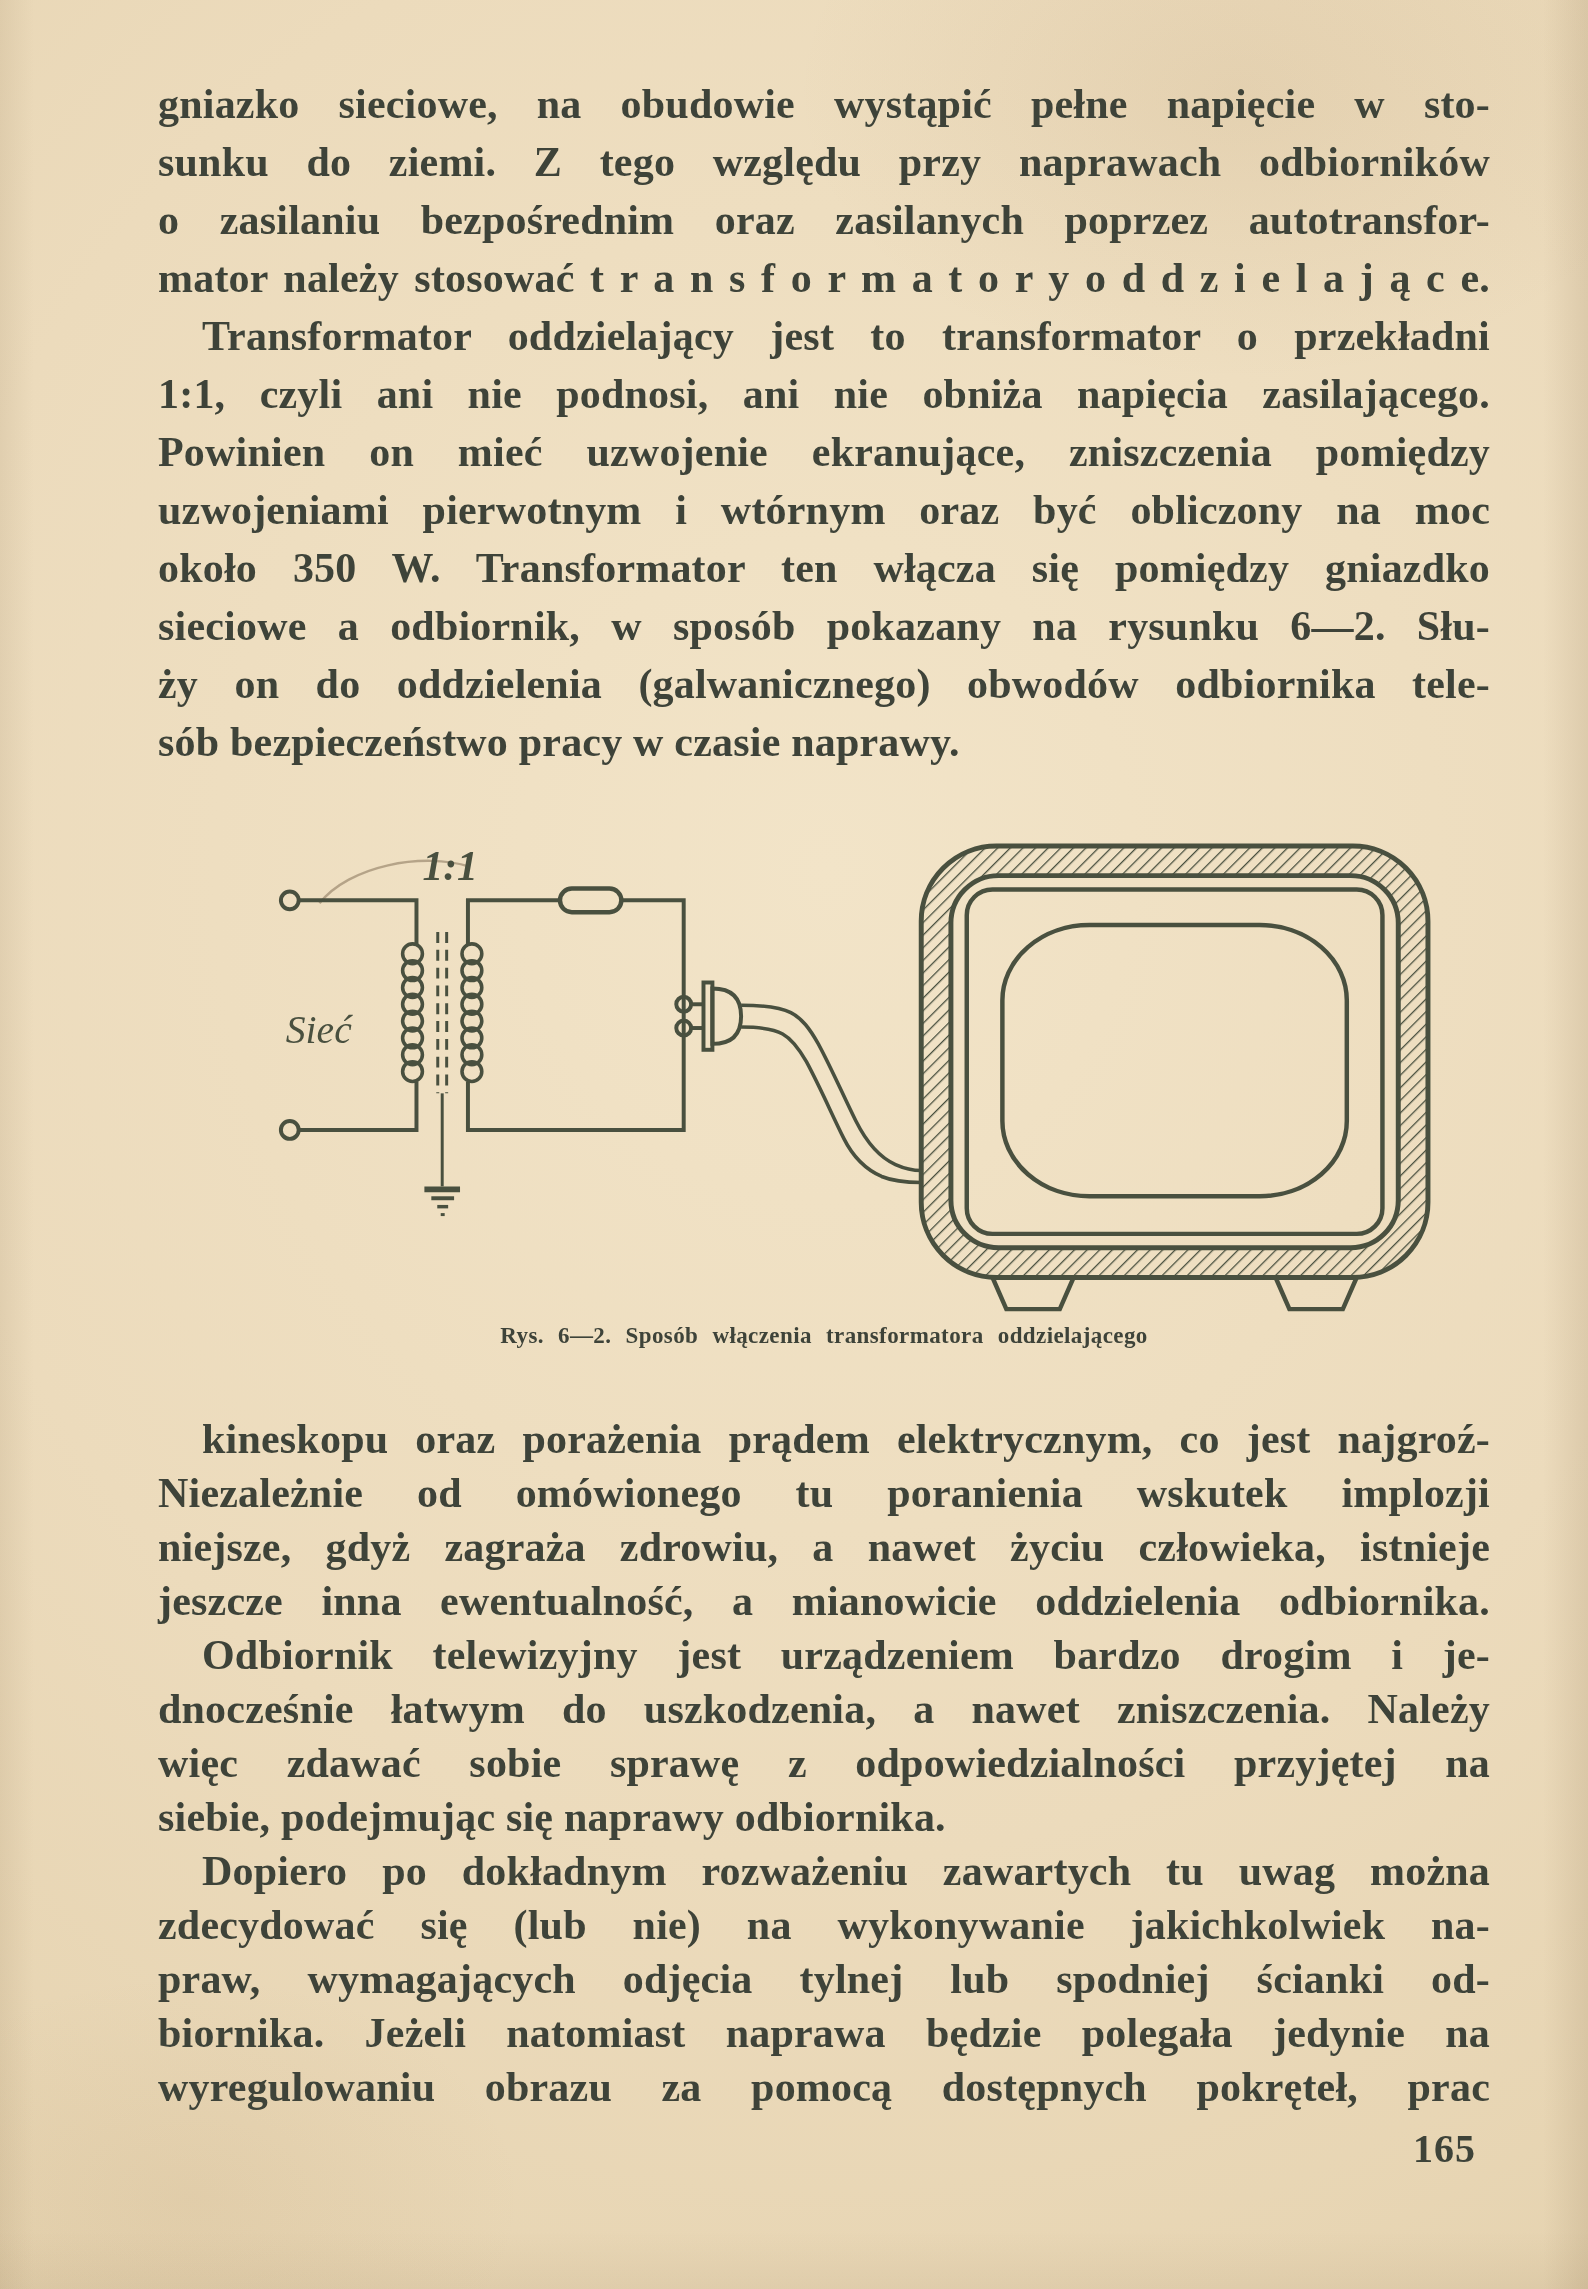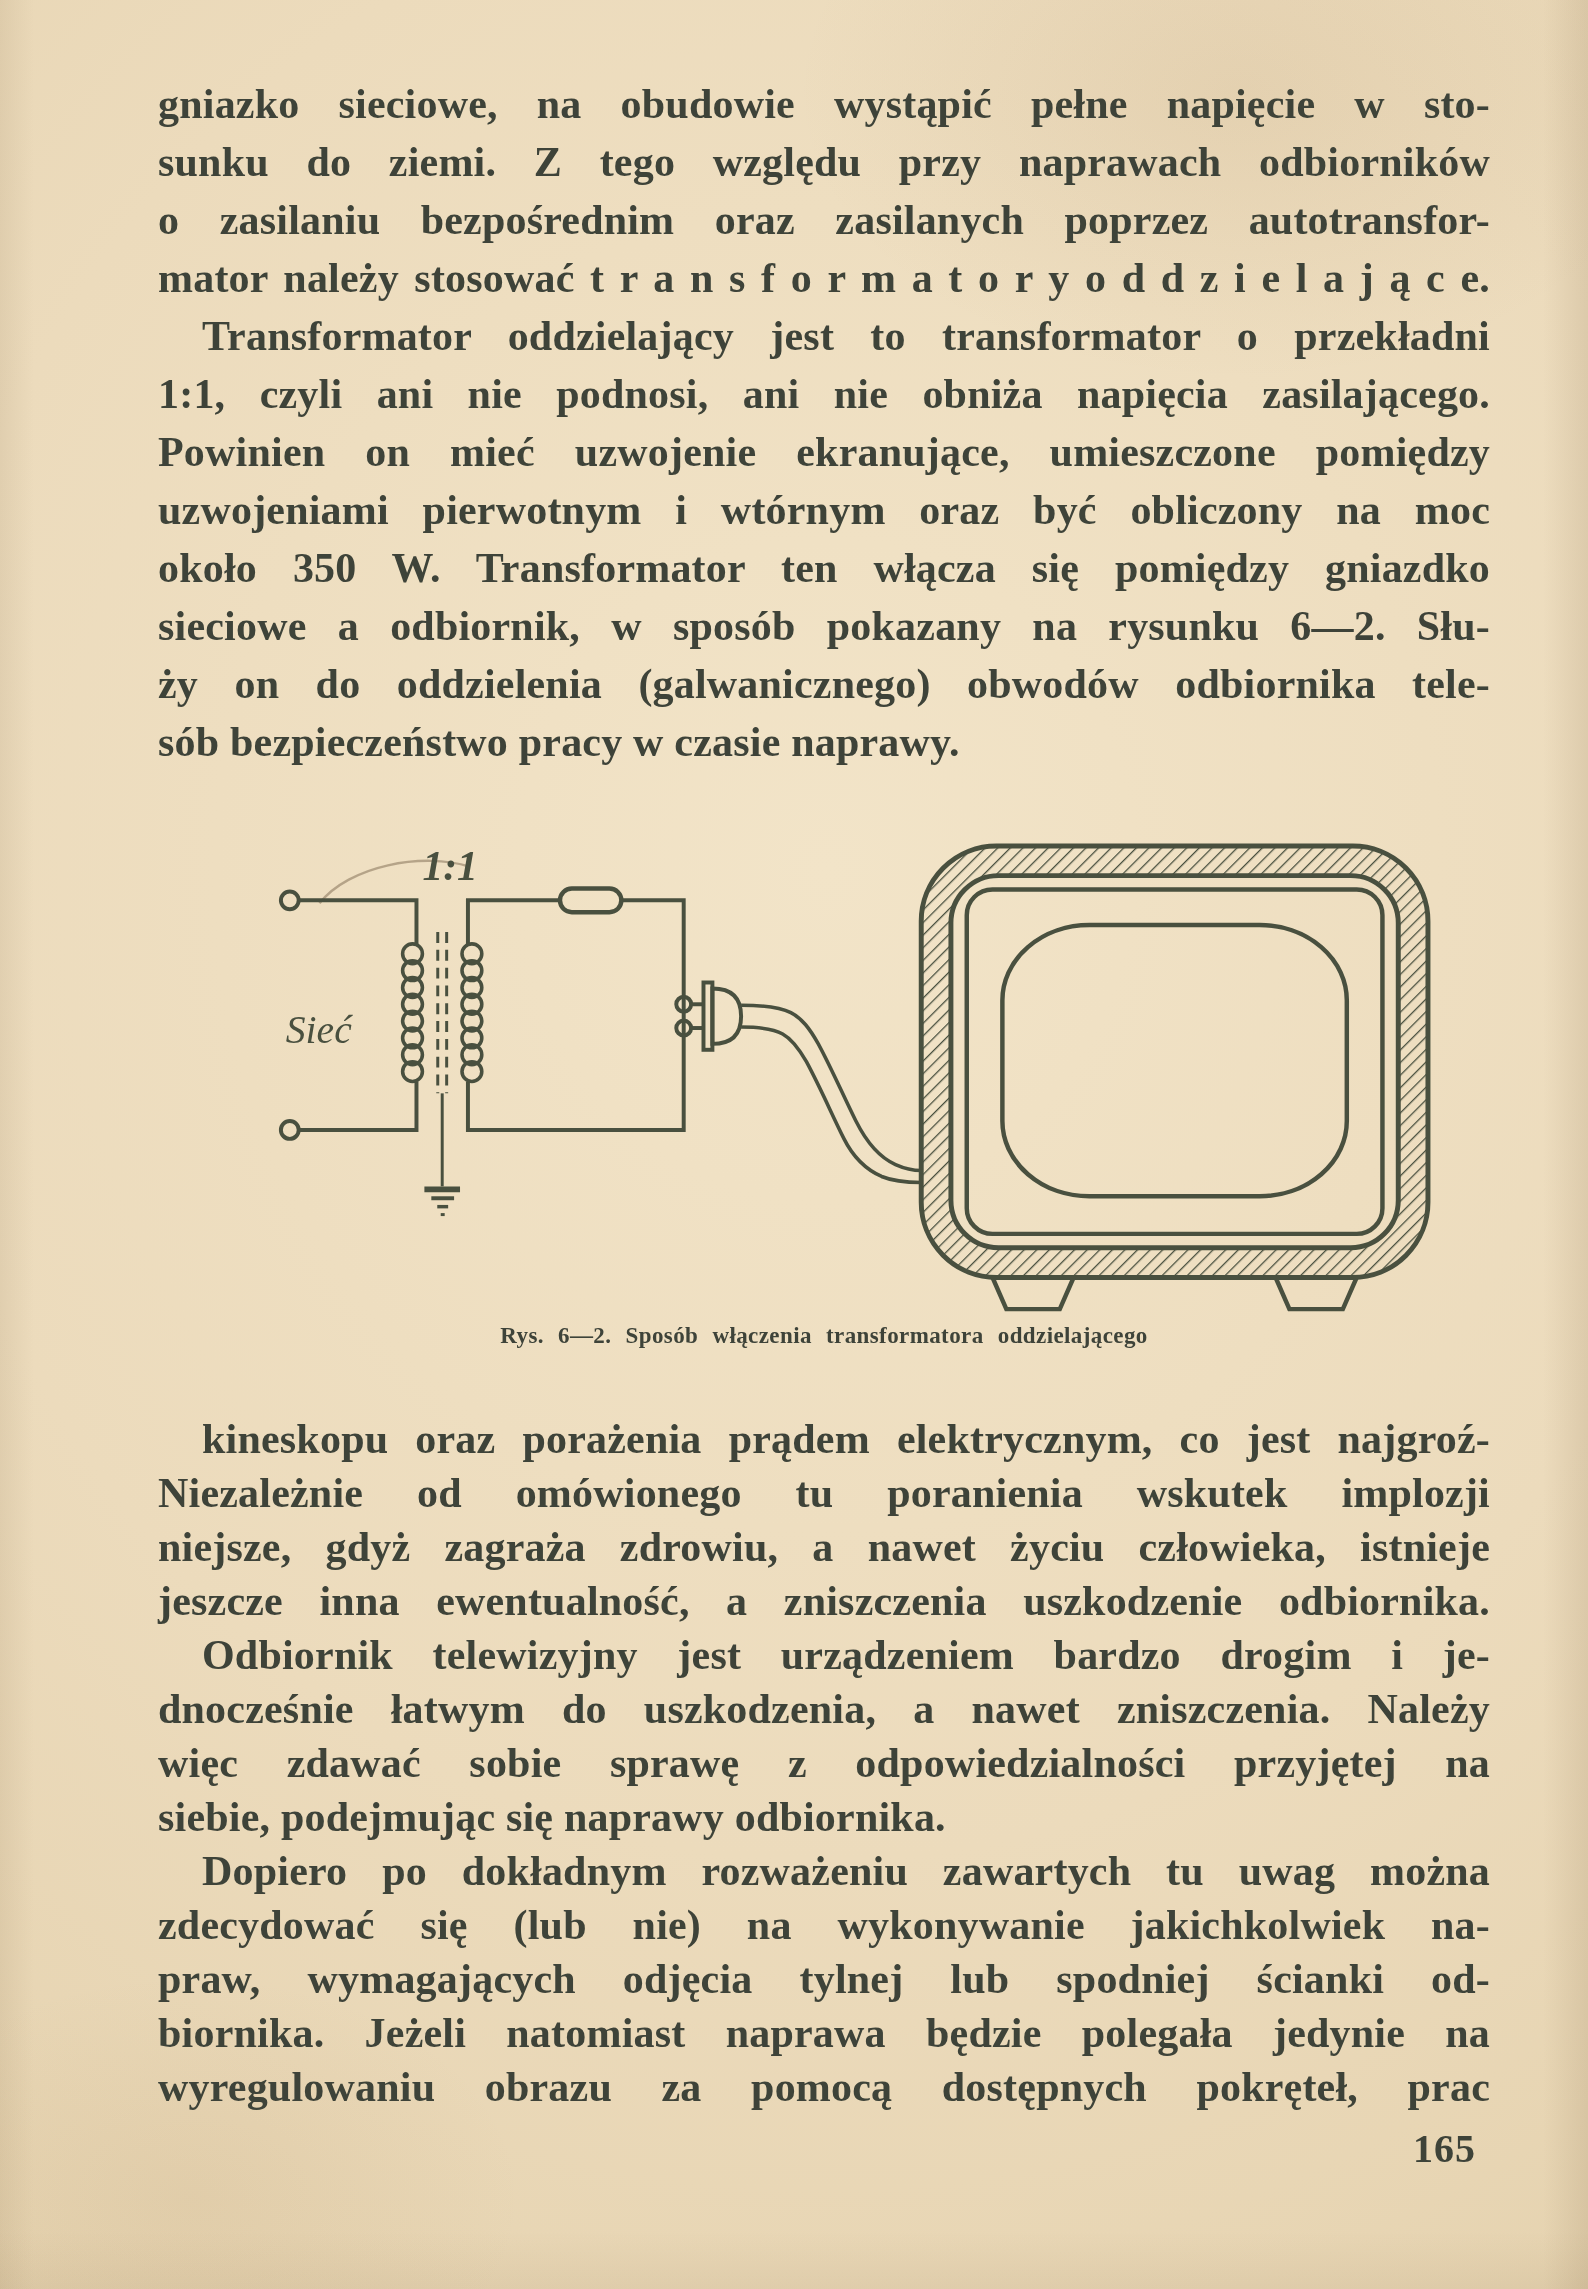--- a/index.html
+++ b/index.html
@@ -57,21 +57,21 @@
   <div class="text-block block-top">
       <div class="para">
         <div class="line">gniazko sieciowe, na obudowie wystąpić pełne napięcie w sto-</div>
         <div class="line">sunku do ziemi. Z tego względu przy naprawach odbiorników</div>
         <div class="line">o zasilaniu bezpośrednim oraz zasilanych poprzez autotransfor-</div>
         <div class="line">mator należy stosować t r a n s f o r m a t o r y  o d d z i e l a j ą c e.</div>
       </div>
       <div class="para indent">
         <div class="line">Transformator oddzielający jest to transformator o przekładni</div>
         <div class="line">1:1, czyli ani nie podnosi, ani nie obniża napięcia zasilającego.</div>
-        <div class="line">Powinien on mieć uzwojenie ekranujące, umieszczone pomiędzy</div>
+        <div class="line">Powinien on mieć uzwojenie ekranujące, zniszczenia pomiędzy</div>
         <div class="line">uzwojeniami pierwotnym i wtórnym oraz być obliczony na moc</div>
         <div class="line">około 350 W. Transformator ten włącza się pomiędzy gniazdko</div>
         <div class="line">sieciowe a odbiornik, w sposób pokazany na rysunku 6—2. Słu-</div>
         <div class="line">ży on do oddzielenia (galwanicznego) obwodów odbiornika tele-</div>
         <div class="line short">sób bezpieczeństwo pracy w czasie naprawy.</div>
       </div>
     </div>
 
   <figure class="figure-wrap" style="margin:0">
     <svg width="1218" height="481" viewBox="0 0 1230 486">
@@ -161,21 +161,21 @@
     </svg>
   </figure>
 
   <div class="caption">Rys. 6—2. Sposób włączenia transformatora oddzielającego</div>
 
   <div class="text-block block-bottom">
       <div class="para indent">
         <div class="line">kineskopu oraz porażenia prądem elektrycznym, co jest najgroź-</div>
         <div class="line">Niezależnie od omówionego tu poranienia wskutek implozji</div>
         <div class="line">niejsze, gdyż zagraża zdrowiu, a nawet życiu człowieka, istnieje</div>
-        <div class="line">jeszcze inna ewentualność, a zniszczenia uszkodzenie odbiornika.</div>
+        <div class="line">jeszcze inna ewentualność, a mianowicie oddzielenia odbiornika.</div>
       </div>
       <div class="para indent">
         <div class="line">Odbiornik telewizyjny jest urządzeniem bardzo drogim i je-</div>
         <div class="line">dnocześnie łatwym do uszkodzenia, a nawet zniszczenia. Należy</div>
         <div class="line">więc zdawać sobie sprawę z odpowiedzialności przyjętej na</div>
         <div class="line short">siebie, podejmując się naprawy odbiornika.</div>
       </div>
       <div class="para indent">
         <div class="line">Dopiero po dokładnym rozważeniu zawartych tu uwag można</div>
         <div class="line">zdecydować się (lub nie) na wykonywanie jakichkolwiek na-</div>

